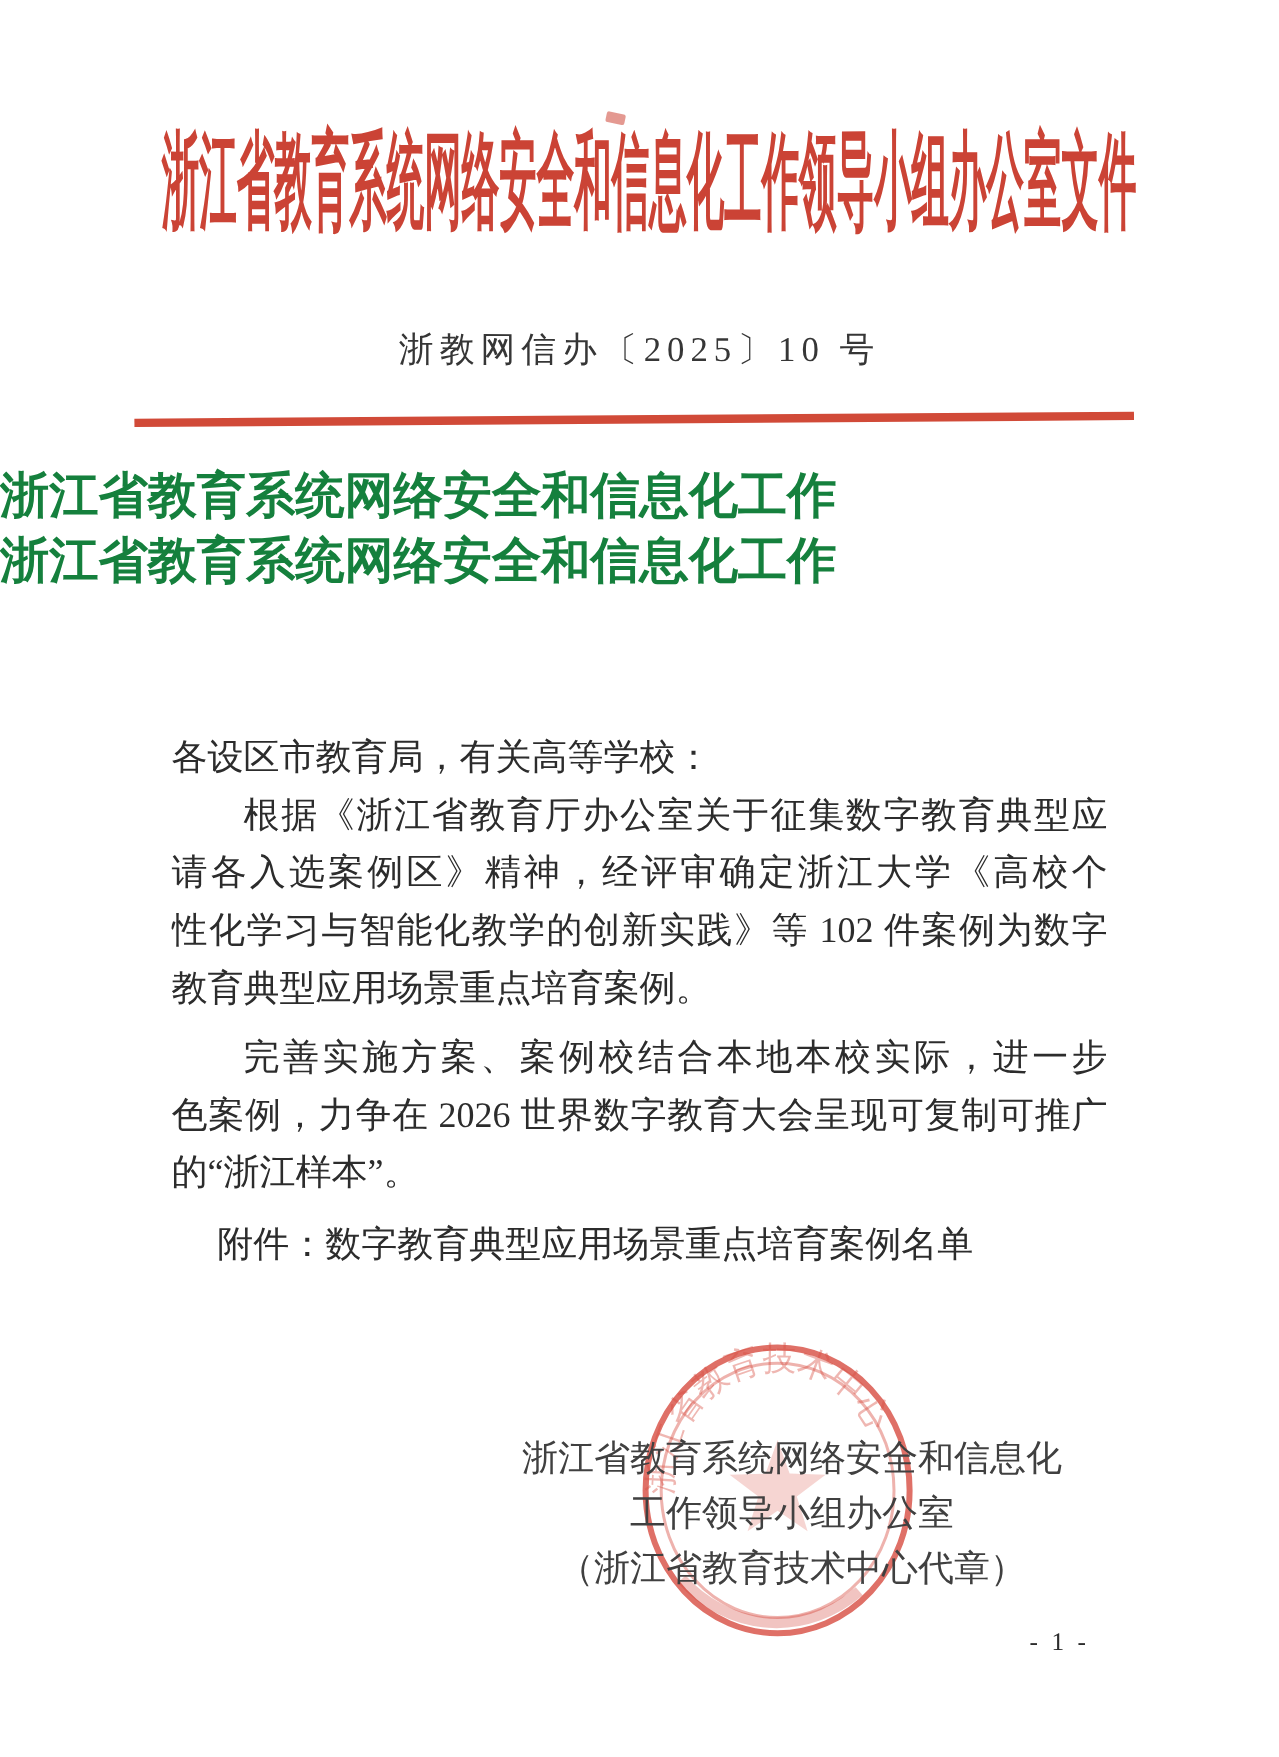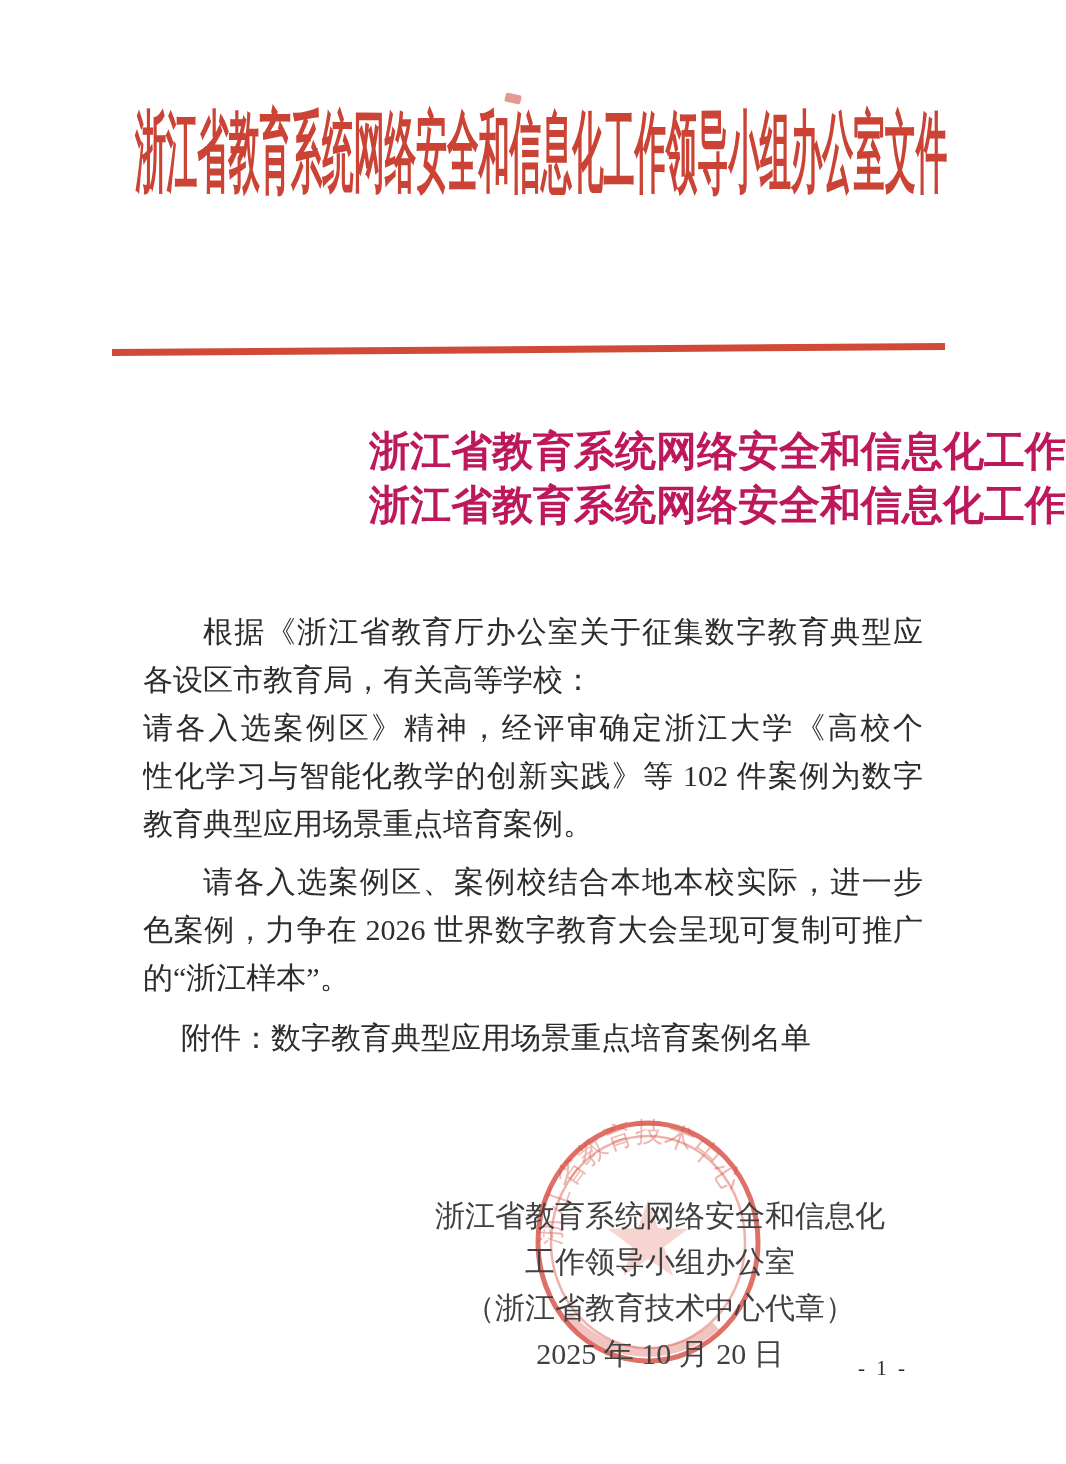--- a/index.html
+++ b/index.html
@@ -45,25 +45,25 @@
     position: absolute;
     left: 112px; top: 346px;
     width: 833px; height: 7px;
     background: #d14a38;
     transform: rotate(-0.4deg);
   }
 
   
   .doc-title {
     position: absolute;
-    top: 424px; left: 0; right: 0;
-    text-align: right;
+    top: 386px; left: 0; right: 0;
+    text-align: left;
     font-size: 41px;
     font-weight: 700;
-    color: #be185d;
+    color: #15803d;
   }
   .doc-title .title-line { line-height: 54px; }
 
   
   .body-block {
     position: absolute;
     left: 143px; top: 608px;
     width: 780px;
     font-size: 30px;
     color: #2c2c2c;
@@ -129,53 +129,53 @@
 <body>
 
 <div class="page">
 
   <div class="scan-artifact"></div>
 
   <div class="red-header">
     <div class="red-header-text">浙江省教育系统网络安全和信息化工作领导小组办公室文件</div>
   </div>
 
+  <div class="doc-number">浙教网信办〔2025〕10 号</div>
 
   <div class="red-rule"></div>
 
   <div class="doc-title">
     <div class="title-line">浙江省教育系统网络安全和信息化工作</div>
     <div class="title-line">浙江省教育系统网络安全和信息化工作</div>
   </div>
 
   <div class="body-block">
+    <div class="bline">各设区市教育局，有关高等学校：</div>
     <div class="bline indent just">根据《浙江省教育厅办公室关于征集数字教育典型应</div>
-    <div class="bline">各设区市教育局，有关高等学校：</div>
     <div class="bline just">请各入选案例区》精神，经评审确定浙江大学《高校个</div>
     <div class="bline just">性化学习与智能化教学的创新实践》等 102 件案例为数字</div>
     <div class="bline">教育典型应用场景重点培育案例。</div>
-    <div class="bline indent just para-gap">请各入选案例区、案例校结合本地本校实际，进一步</div>
+    <div class="bline indent just para-gap">完善实施方案、案例校结合本地本校实际，进一步</div>
     <div class="bline just">色案例，力争在 2026 世界数字教育大会呈现可复制可推广</div>
     <div class="bline">的“浙江样本”。</div>
     <div class="attachment-line">附件：数字教育典型应用场景重点培育案例名单</div>
   </div>
 
   <svg class="seal" viewBox="0 0 240 252" xmlns="http://www.w3.org/2000/svg">
     <ellipse cx="120" cy="126" rx="110" ry="119" fill="none" stroke="rgba(214,72,60,0.78)" stroke-width="5"></ellipse>
     <ellipse cx="120" cy="126" rx="97" ry="106" fill="none" stroke="rgba(214,72,60,0.42)" stroke-width="2.5"></ellipse>
     <path d="M 40,200 A 110,119 0 0 0 188,210" fill="none" stroke="rgba(210,60,50,0.30)" stroke-width="9"></path>
     <path d="M120,84 L130,112 L160,113 L136,131 L145,160 L120,143 L95,160 L104,131 L80,113 L110,112 Z" fill="rgba(219,88,76,0.25)"></path>
     <path id="sealArc" d="M 36,150 A 88,96 0 1 1 204,150" fill="none"></path>
     <text font-size="28" fill="rgba(214,75,63,0.40)" font-family="Liberation Serif, serif">
       <textPath href="#sealArc" startOffset="6%">浙江省教育技术中心</textPath>
     </text>
   </svg>
 
   <div class="signature-block">
     <div class="sig-line">浙江省教育系统网络安全和信息化</div>
     <div class="sig-line">工作领导小组办公室</div>
     <div class="sig-line">（浙江省教育技术中心代章）</div>
-    <div class="sig-line">2025 年 10 月 20 日</div>
   </div>
 
   <div class="page-number">- 1 -</div>
 
 </div>
 
 </body></html>

